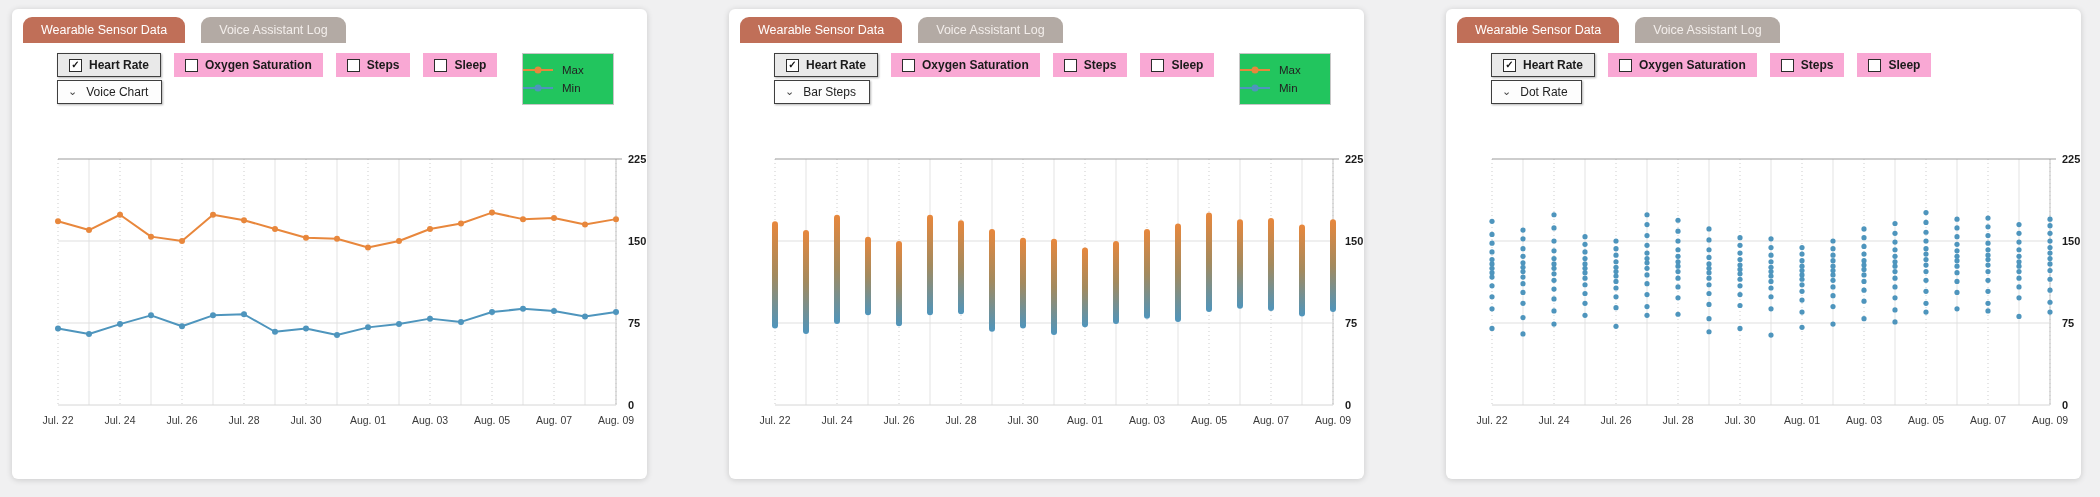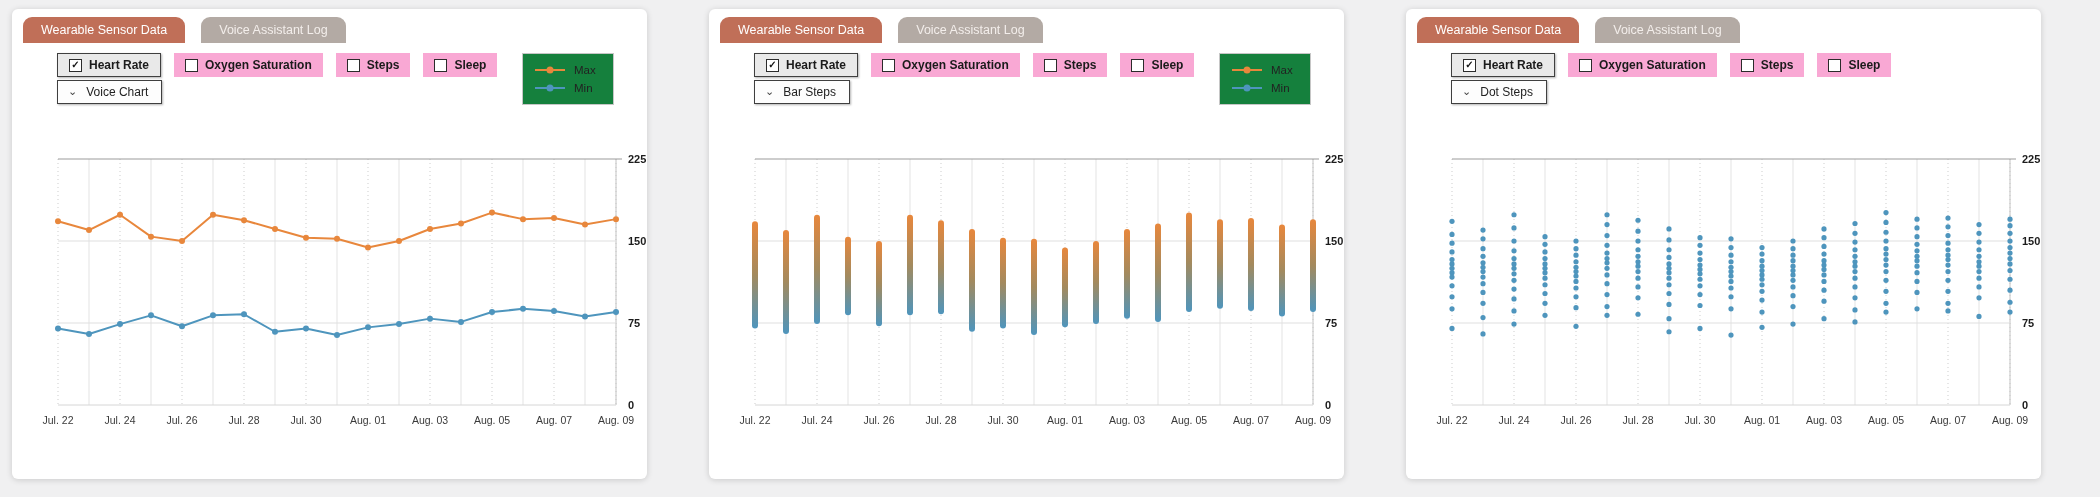--- a/index.html
+++ b/index.html
@@ -1,29 +1,29 @@
 <!DOCTYPE html>
 <html><head>
 <meta charset="utf-8">
 <style>
   html,body{margin:0;padding:0;background:#f0f0f1;font-family:"Liberation Sans",sans-serif;}
-  .page{width:1720px;height:497px;box-sizing:border-box;display:flex;gap:62px;padding:9px 12px 18px 12px;background:#f0f0f1;}
+  .page{width:1720px;height:497px;box-sizing:border-box;display:flex;gap:82px;padding:9px 12px 18px 12px;background:#f0f0f1;}
   .card{width:635px;height:470px;background:#ffffff;border-radius:6px;box-shadow:0 1px 6px rgba(0,0,0,.16);position:relative;box-sizing:border-box;}
   .tabbar{display:flex;margin:8px 0 0 11px;}
   .tab{height:26px;line-height:26px;padding:0 18px;min-width:92px;text-align:center;font-size:12.5px;border-radius:9px 9px 0 0;cursor:pointer;}
   .tab.active{background:#c06f58;color:#ffffff;z-index:2;}
   .tab.inactive{background:#b3aaa4;color:#f3eeeb;margin-left:16px;}
   .controls{position:relative;margin-top:10px;padding-left:45px;height:52px;}
   .chips-row{display:flex;gap:13px;align-items:flex-start;}
   .chip{display:inline-flex;align-items:center;gap:7px;height:24px;padding:0 11px;background:#f9a8d4;font-size:12px;font-weight:bold;color:#1b1b1b;cursor:pointer;box-sizing:border-box;white-space:nowrap;}
   .chip.outlined{background:#e9e9e9;border:1.6px solid #3f3f3f;box-shadow:1px 1px 2px rgba(0,0,0,.3);}
   .cb{width:11px;height:11px;border:1.4px solid #2b2b2b;background:#ffffff;display:inline-flex;align-items:center;justify-content:center;font-size:10px;line-height:10px;color:#111;font-weight:bold;box-sizing:content-box;}
   .dropdown{display:inline-flex;align-items:center;gap:9px;height:24px;margin-top:3px;padding:0 13px 0 10px;background:#fdfdfd;border:1.6px solid #3f3f3f;box-shadow:1px 1px 2px rgba(0,0,0,.3);font-size:12px;color:#222;cursor:pointer;box-sizing:border-box;}
   .chev{font-size:11px;color:#444;line-height:1;transform:translateY(-1px);}
-  .legend{position:absolute;top:0;right:33px;width:92px;height:52px;background:#15803d;border:1px solid #c6c6c6;display:flex;flex-direction:column;justify-content:center;gap:6px;padding-left:12px;box-sizing:border-box;}
+  .legend{position:absolute;top:0;right:33px;width:92px;height:52px;background:#22c55e;border:1px solid #c6c6c6;display:flex;flex-direction:column;justify-content:center;gap:6px;padding-left:0;box-sizing:border-box;}
   .lrow{display:flex;align-items:center;gap:9px;}
   .lline{width:30px;height:2px;position:relative;}
   .ldot{position:absolute;width:7px;height:7px;border-radius:50%;left:50%;top:50%;transform:translate(-50%,-50%);}
   .llabel{font-size:11.5px;color:#222;}
   svg.chart{display:block;margin-top:34px;}
 </style>
 </head>
 <body>
 
 <div class="page">
@@ -283,21 +283,21 @@
             <span class="cb"></span>
             <span>Steps</span>
           </label>
           <label class="chip">
             <span class="cb"></span>
             <span>Sleep</span>
           </label>
         </div>
       <div class="dropdown">
         <span class="chev">⌄</span>
-        <span>Dot Steps</span>
+        <span>Dot Rate</span>
       </div>
       
     </div>
     <svg class="chart" width="635" height="302" viewBox="0 0 635 302">
         <line x1="46" x2="46" y1="20" y2="266" stroke-width="1" stroke="#cdcdcd" stroke-dasharray="1 3"></line>
         <line x1="77" x2="77" y1="20" y2="266" stroke-width="1" stroke="#e3e3e3"></line>
         <line x1="108" x2="108" y1="20" y2="266" stroke-width="1" stroke="#cdcdcd" stroke-dasharray="1 3"></line>
         <line x1="139" x2="139" y1="20" y2="266" stroke-width="1" stroke="#e3e3e3"></line>
         <line x1="170" x2="170" y1="20" y2="266" stroke-width="1" stroke="#cdcdcd" stroke-dasharray="1 3"></line>
         <line x1="201" x2="201" y1="20" y2="266" stroke-width="1" stroke="#e3e3e3"></line>

